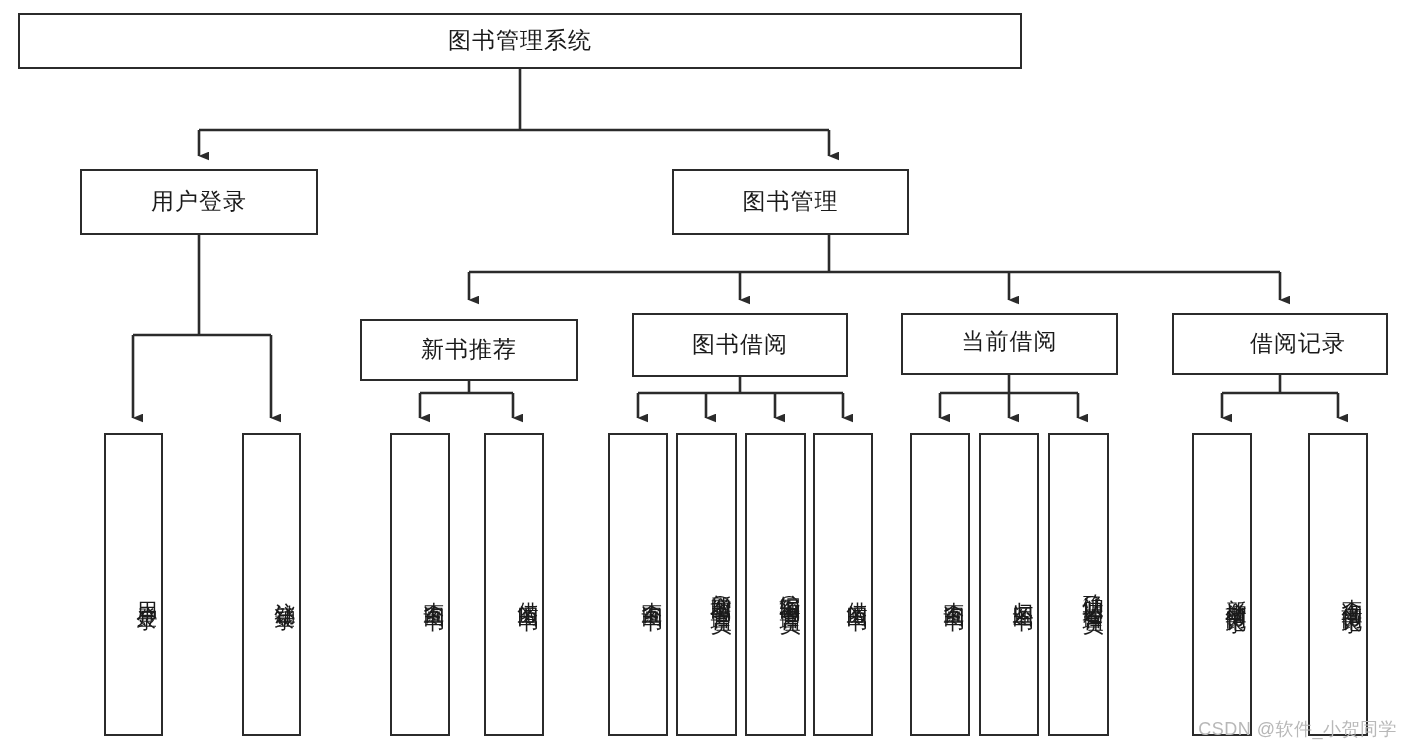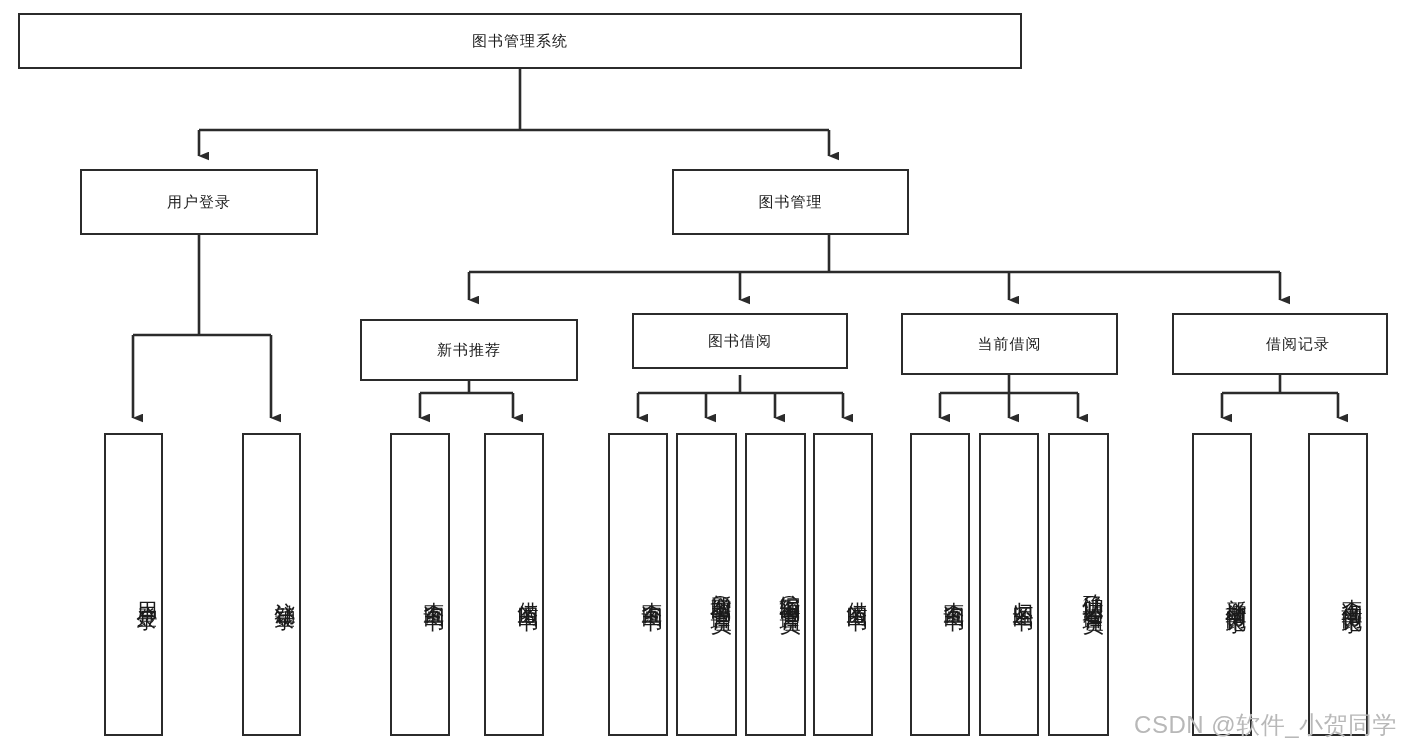--- a/index.html
+++ b/index.html
@@ -28,21 +28,21 @@
     position: absolute;
     box-sizing: border-box;
     border: 2.5px solid #2b2b2b;
     background: #ffffff;
     display: flex;
     align-items: center;
     justify-content: center;
     color: #1a1a1a;
   }
   .node.horiz {
-    font-size: 15px;
+    font-size: 23px;
     letter-spacing: 1px;
     line-height: 1.2;
   }
   .node.vert {
     writing-mode: vertical-rl;
     text-orientation: upright;
     font-size: 21px;
     letter-spacing: 3px;
     align-items: flex-start;
     justify-content: center;
@@ -50,21 +50,21 @@
   }
   .node.vert .vlabel {
     writing-mode: vertical-rl;
     text-orientation: upright;
     white-space: nowrap;
   }
   .watermark {
     position: absolute;
     right: 8px;
     bottom: 6px;
-    font-size: 24px;
+    font-size: 18px;
     color: #b8b8b8;
     letter-spacing: 0.5px;
     white-space: nowrap;
     pointer-events: none;
     text-align: right;
   }
 </style>
 </head>
 <body>
 
@@ -127,24 +127,24 @@
   <div class="node horiz" style="left:80px; top:169px; width:238px; height:66px;">
     <span>用户登录</span>
   </div>
   <div class="node horiz" style="left:672px; top:169px; width:237px; height:66px;">
     <span>图书管理</span>
   </div>
 
   <div class="node horiz" style="left:360px; top:319px; width:218px; height:62px;align-items:center;">
     <span>新书推荐</span>
   </div>
-  <div class="node horiz" style="left:632px; top:313px; width:216px; height:56px;">
+  <div class="node horiz" style="left:632px; top:313px; width:216px; height:64px;">
     <span>图书借阅</span>
   </div>
-  <div class="node horiz" style="left:901px; top:313px; width:217px; height:62px;">
+  <div class="node horiz" style="left:901px; top:313px; width:217px; height:62px;font-family:Liberation Mono, monospace;">
     <span>当前借阅</span>
   </div>
   <div class="node horiz" style="left:1172px; top:313px; width:216px; height:62px;padding-left:36px;">
     <span>借阅记录</span>
   </div>
 
   <div class="node vert" style="left:104px; top:433px; width:59px; height:303px;">
     <span class="vlabel">用户登录</span>
   </div>
   <div class="node vert" style="left:242px; top:433px; width:59px; height:303px;">

